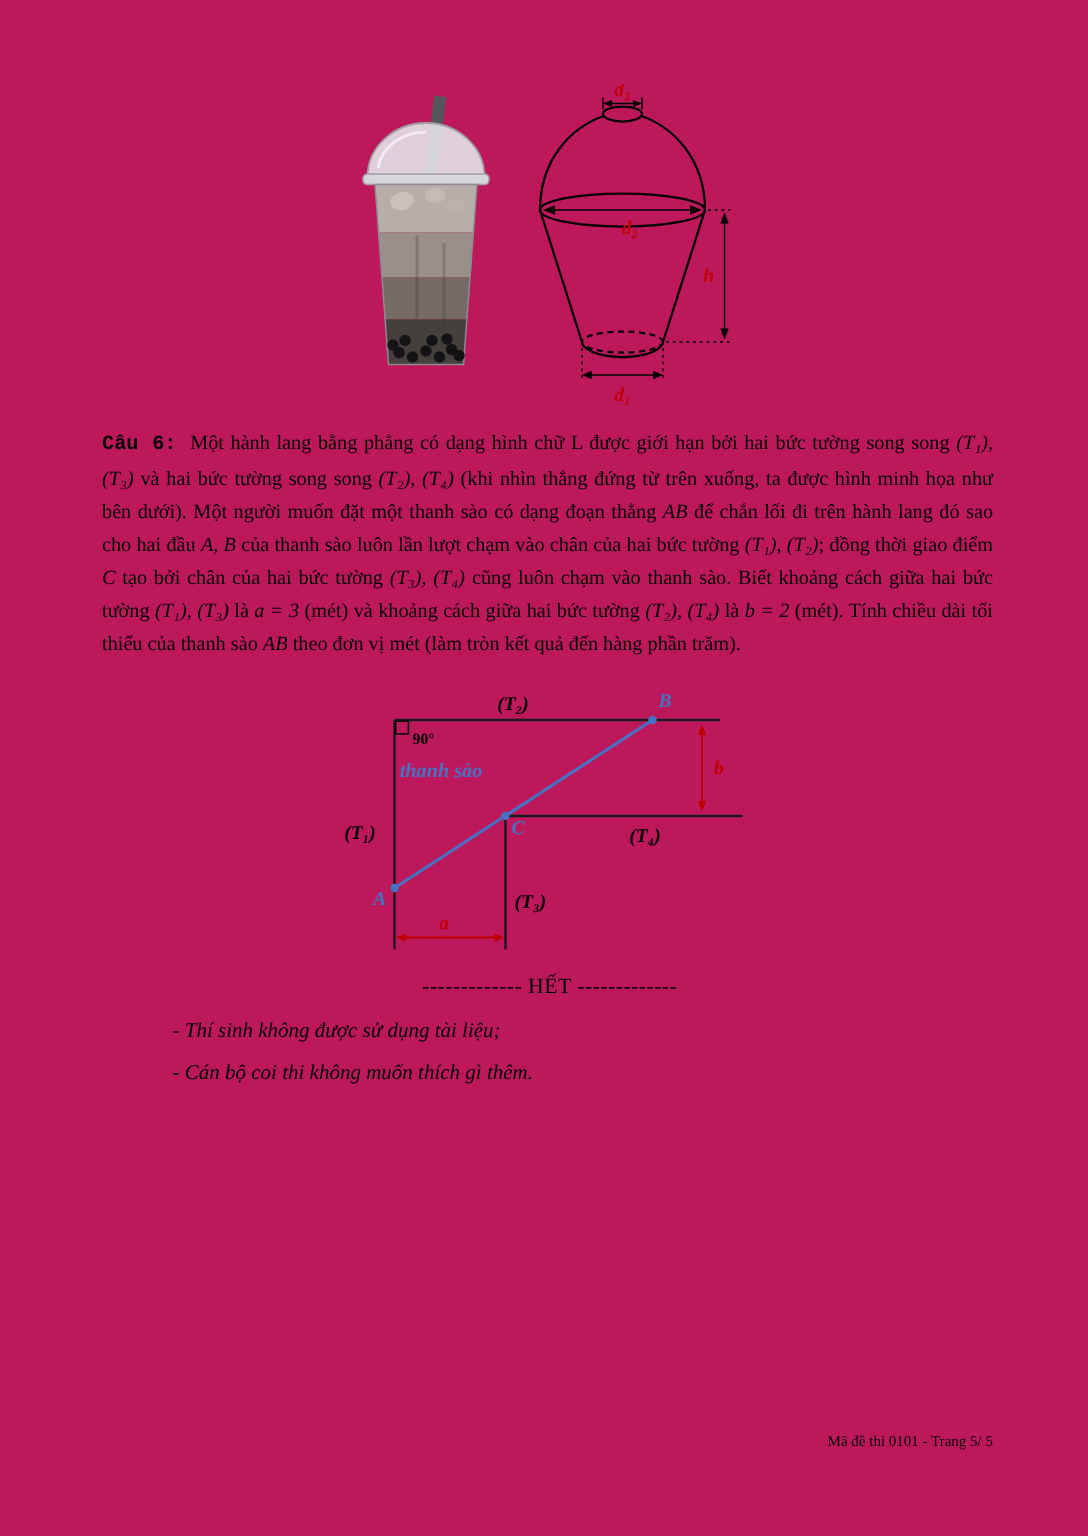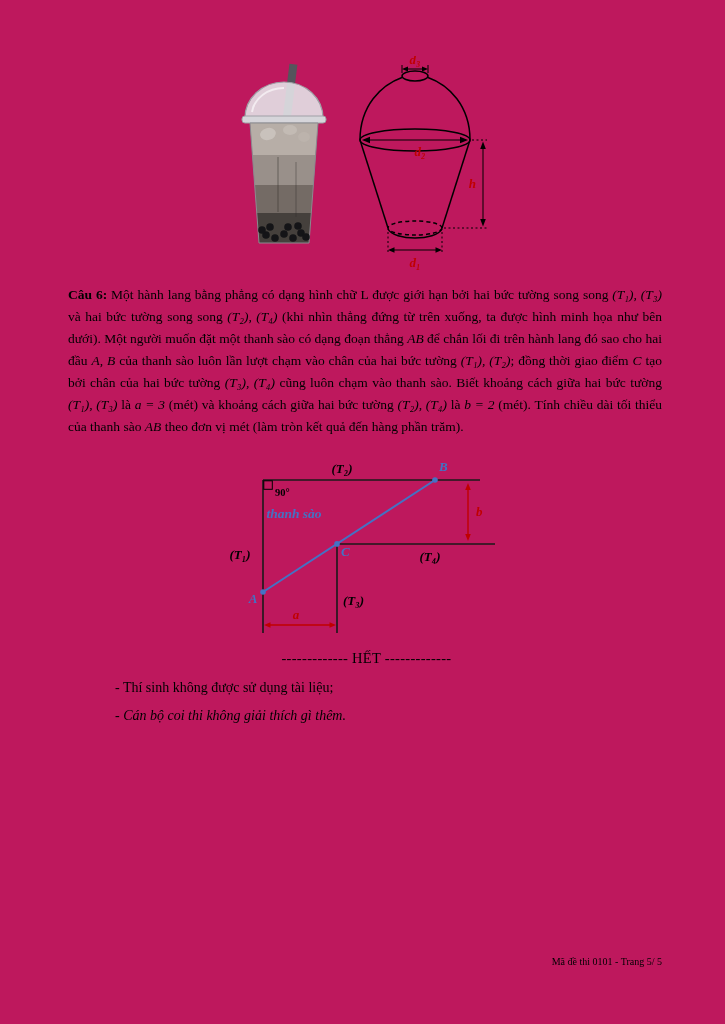--- a/index.html
+++ b/index.html
@@ -8,28 +8,28 @@
     position:relative; width:725px; height:1024px; margin:0 auto;
     background:#be185d; overflow:hidden; color:#000;
     font-family:"Liberation Serif", serif;
   }
   .fig-photo   { position:absolute; left:238px; top:62px; }
   .fig-drawing { position:absolute; left:343px; top:56px; }
   .question {
     position:absolute; left:68px; top:284px; width:594px;
     font-size:13.5px; line-height:22px; text-align:justify;
   }
-  .sb { font-weight:bold; }
+  .sb { font-weight:bold;font-family:Liberation Mono, monospace; }
   .sm { font-style:italic; }
   .corridor { position:absolute; left:190px; top:455px; }
   .het {
     position:absolute; left:4px; top:650px; width:100%;
     text-align:center; font-weight:normal; font-size:14.5px; letter-spacing:.3px;
   }
-  .note1 { position:absolute; left:115px; top:680px; font-size:14px; }
+  .note1 { position:absolute; left:115px; top:680px; font-style:italic; font-size:14px; }
   .note2 { position:absolute; left:115px; top:708px; font-style:italic; font-size:14px; }
   .footer { position:absolute; right:63px; top:956px; font-size:10px; }
   
   svg text { font-family:"Liberation Serif", serif; }
   .dim-lbl  { font-style:italic; font-weight:bold; font-size:13px; fill:#c00000; }
   .wall-lbl { font-style:italic; font-weight:bold; font-size:13px; fill:#000; }
   .blue-lbl { font-style:italic; font-weight:bold; font-size:13px; fill:#4472c4; }
   .pole-lbl { font-style:italic; font-weight:bold; font-size:13.5px; fill:#4472c4; }
   .angle-lbl{ font-weight:bold; font-size:10.5px; fill:#000; }
   .ink   { stroke:#000; stroke-width:1.5; fill:none; }
@@ -154,16 +154,16 @@
     <g>
       <line class="redln" x1="80" y1="170" x2="140" y2="170"></line>
       <polygon points="74,170 80.5,167.2 80.5,172.8" fill="#c00000"></polygon>
       <polygon points="146,170 139.5,167.2 139.5,172.8" fill="#c00000"></polygon>
       <text class="dim-lbl" x="106" y="164" text-anchor="middle">a</text>
     </g>
   </svg>
 
   <div class="het">------------- HẾT -------------</div>
   <div class="note1">- Thí sinh không được sử dụng tài liệu;</div>
-  <div class="note2">- Cán bộ coi thi không giải thích gì thêm.</div>
+  <div class="note2">- Cán bộ coi thi không muốn thích gì thêm.</div>
   <div class="footer">Mã đề thi 0101 - Trang 5/ 5</div>
 
 </div>
 
 </body></html>

